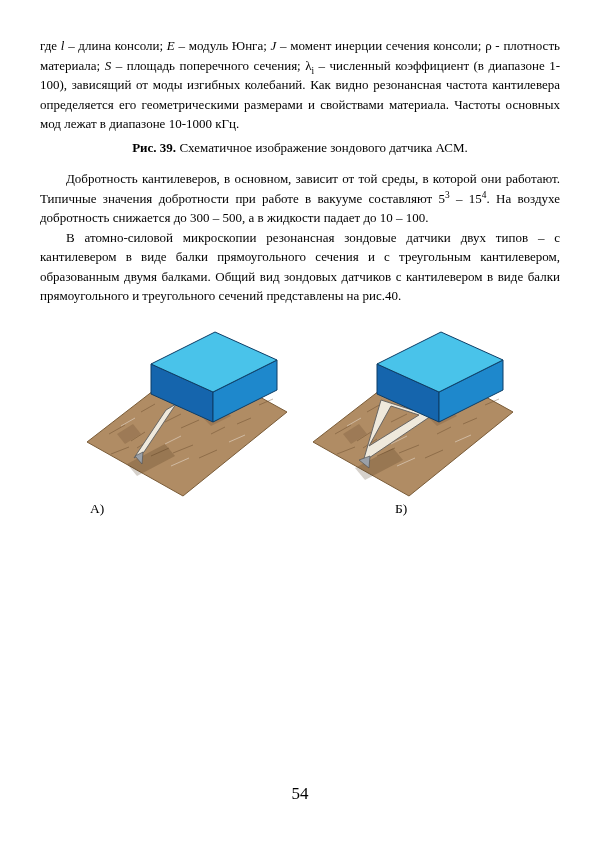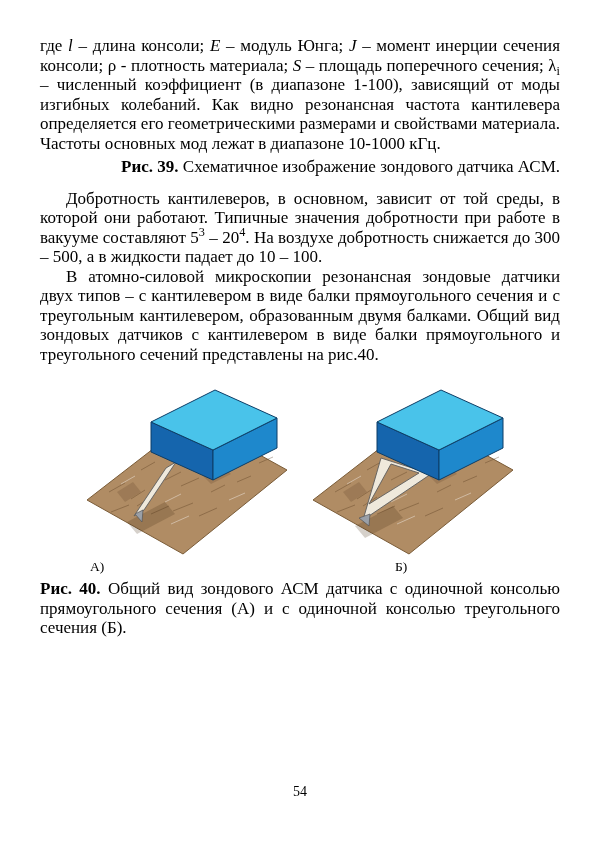--- a/index.html
+++ b/index.html
@@ -1,46 +1,46 @@
 <!DOCTYPE html>
 <html><head>
 <meta charset="utf-8">
 <style>
   html,body{margin:0;padding:0;background:#e8e8e8;}
   .page{position:relative;width:600px;height:850px;background:#ffffff;margin:0 auto;
         font-family:"Liberation Serif", serif;color:#000;overflow:hidden;}
   .content{position:absolute;top:36px;left:40px;width:520px;}
-  p{margin:0;font-size:17px;line-height:19.5px;text-align:justify;}
+  p{margin:0;font-size:13px;line-height:19.5px;text-align:justify;}
   .indent{text-indent:26px;}
   sup,sub{font-size:0.72em;line-height:0;}
   .fig39{position:relative;height:100px;margin:4px 0 0 0;}
   .fig39 svg{position:absolute;left:50px;top:0;}
-  .caption{margin-top:4px;text-align:right;}
+  .caption{margin-top:4px;text-align:center;}
   .p2{margin-top:12px;}
   .fig40{margin-top:10px;height:185px;display:flex;justify-content:center;gap:14px;}
   .fig40-labels{position:relative;height:18px;font-size:13.5px;}
   .fig40-labels span{position:absolute;top:0;}
   .label-a{left:50px;}
   .label-b{left:355px;}
   .caption40{margin-top:2px;text-align:justify;}
-  .page-number{position:absolute;top:784px;left:0;right:0;text-align:center;font-size:14px;}
+  .page-number{position:absolute;top:784px;left:0;right:0;text-align:center;font-size:17px;}
   b{font-weight:bold;}
 </style>
 </head>
 <body>
 
 <div class="page">
   <div class="content">
 
     <p><span>где </span><i>l</i><span> – длина консоли; </span><i>E</i><span> – модуль Юнга; </span><i>J</i><span> – момент инерции сечения консоли; ρ - плотность материала; </span><i>S</i><span> – площадь поперечного сечения; λ</span><sub>i</sub><span> – численный коэффициент (в диапазоне 1-100), зависящий от моды изгибных колебаний. Как видно резонансная частота кантилевера определяется его геометрическими размерами и свойствами материала. Частоты основных мод лежат в диапазоне 10-1000 кГц.</span></p>
 
 
     <p class="caption"><b>Рис. 39.</b><span> Схематичное изображение зондового датчика АСМ.</span></p>
 
-    <p class="indent p2"><span>Добротность кантилеверов, в основном, зависит от той среды, в которой они работают. Типичные значения добротности при работе в вакууме составляют 5</span><sup>3</sup><span> – 20</span><sup>4</sup><span>. На воздухе добротность снижается до 300 – 500, а в жидкости падает до 10 – 100.</span></p>
+    <p class="indent p2"><span>Добротность кантилеверов, в основном, зависит от той среды, в которой они работают. Типичные значения добротности при работе в вакууме составляют 5</span><sup>3</sup><span> – 15</span><sup>4</sup><span>. На воздухе добротность снижается до 300 – 500, а в жидкости падает до 10 – 100.</span></p>
     <p class="indent"><span>В атомно-силовой микроскопии резонансная зондовые датчики двух типов – с кантилевером в виде балки прямоугольного сечения и с треугольным кантилевером, образованным двумя балками. Общий вид зондовых датчиков с кантилевером в виде балки прямоугольного и треугольного сечений представлены на рис.40.</span></p>
 
     <div class="fig40">
 
       <svg width="212" height="185" viewBox="0 0 212 185">
         <polygon points="6,126 112,44 206,96 102,180" stroke="#7a5c38" stroke-width="1" fill="#b08c64"></polygon>
         <g>
           <polygon points="36,118 52,108 60,118 44,128" fill="rgba(70,45,20,.18)"></polygon>
           <polygon points="120,100 140,90 150,100 130,110" fill="rgba(70,45,20,.18)"></polygon>
           <g stroke="rgba(80,52,24,.45)" stroke-width=".8" fill="none">
@@ -95,18 +95,17 @@
           <polygon points="70,48 134,16 196,44 132,76" fill="#49c3ea"></polygon>
         </g>
       </svg>
     </div>
 
     <div class="fig40-labels">
       <span class="label-a">А)</span>
       <span class="label-b">Б)</span>
     </div>
 
-    <p class="caption40"><b>Рис. 40.</b><span> Общий вид зондового АСМ датчика с одиночной консолью прямоугольного сечения (А) и с одиночной консолью треугольного сечения (Б).</span></p>
 
   </div>
 
   <div class="page-number">54</div>
 </div>
 
 </body></html>

